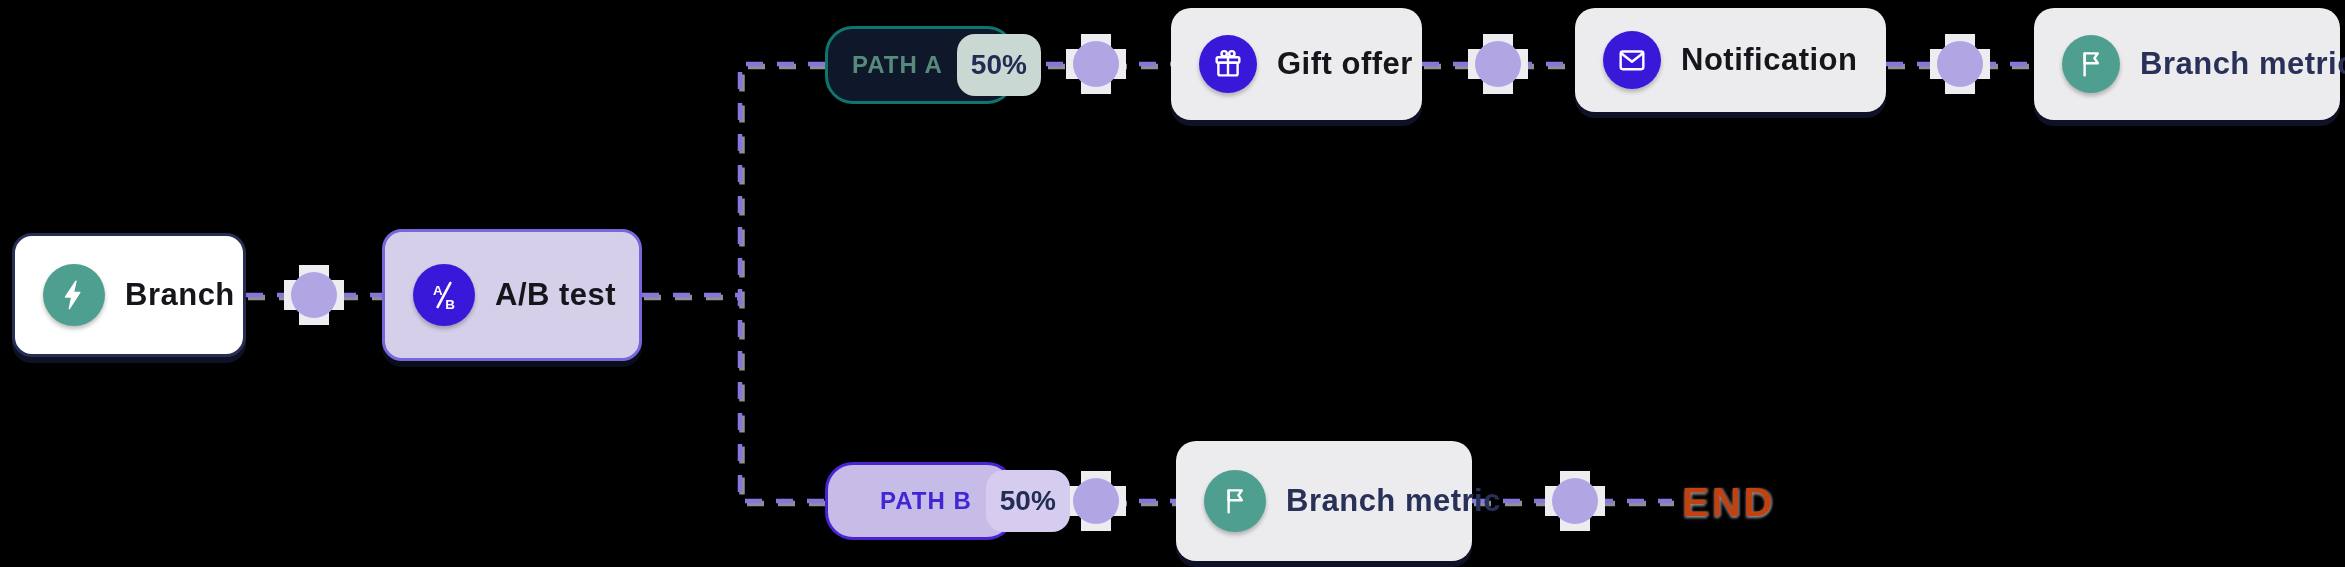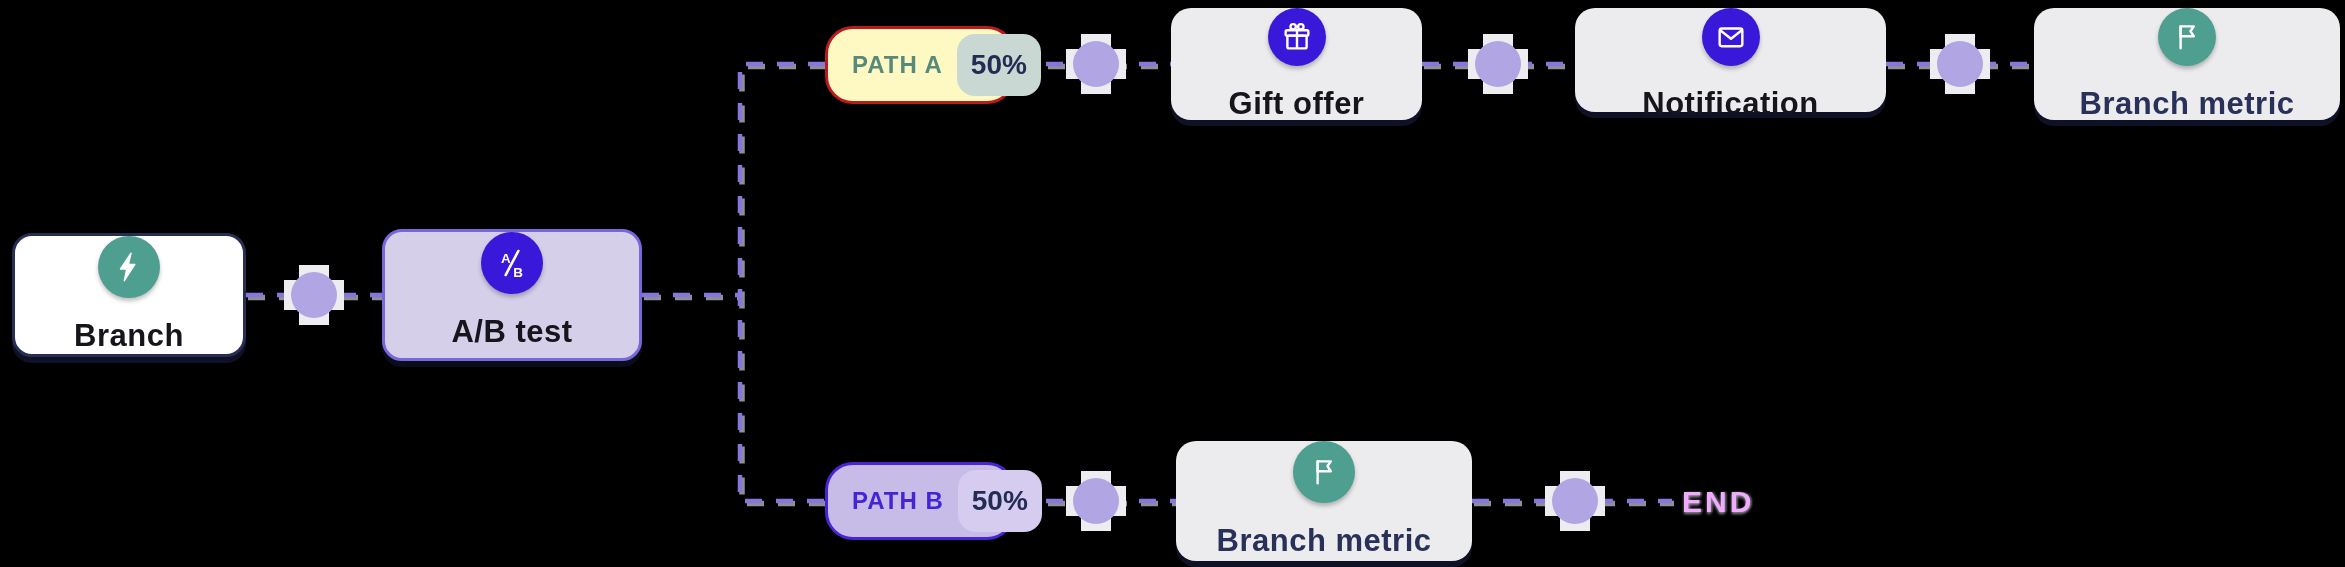--- a/index.html
+++ b/index.html
@@ -5,61 +5,61 @@
   html,body{margin:0;padding:0;background:#000;}
   .canvas{
     position:relative;width:2345px;height:567px;background:#000;overflow:hidden;
     font-family:"Liberation Sans", sans-serif;
   }
   svg.wires{position:absolute;left:0;top:0;z-index:1;}
   
   .card{
     position:absolute;z-index:3;display:flex;align-items:center;gap:20px;
     padding:0 28px;border-radius:20px;box-sizing:border-box;
-    background:#ECECEF;box-shadow:0 6px 0 rgba(23,28,58,.65);flex-direction:column;
+    background:#ECECEF;box-shadow:0 6px 0 rgba(23,28,58,.65);
   }
   .card .label{font-weight:bold;font-size:31px;color:#15151B;letter-spacing:.5px;white-space:nowrap;}
   .card.trigger{background:#FFFFFF;border:3px solid #272E52;}
   .card.ab{background:#D6CFEA;border:3px solid #7866DB;box-shadow:0 6px 0 rgba(23,28,58,.45);}
   .card .label.navy{color:#293158;}
   .icon-circle{
     flex:0 0 auto;width:62px;height:62px;border-radius:50%;
     display:flex;align-items:center;justify-content:center;
     box-shadow:0 3px 4px rgba(0,0,0,.25);
   }
   .icon-circle svg{width:34px;height:34px;display:block;}
   .teal-bg{background:#4E9F90;}
   .indigo-bg{background:#3A18DA;}
   
   .badge{
     position:absolute;z-index:3;display:flex;align-items:center;box-sizing:border-box;
     border-radius:28px;padding:0 7px 0 24px;justify-content:space-between;
   }
-  .badge.path-a{background:#fef9c3;border:3px solid #b91c1c;}
+  .badge.path-a{background:#0f172a;border:3px solid #0f766e;}
   .badge.path-b{background:#C7BCE8;border:3px solid #4A24D4;}
   .badge .badge-label{font-weight:bold;font-size:24px;letter-spacing:1px;white-space:nowrap;}
   .badge.path-a .badge-label{color:#578A7C;}
-  .badge.path-b .badge-label{color:#4226D6;}
+  .badge.path-b .badge-label{color:#4226D6;margin-left:28px;}
   .badge .pct{
     margin-left:14px;min-width:84px;height:62px;border-radius:18px;
     display:flex;align-items:center;justify-content:center;
     font-weight:bold;font-size:28px;color:#232C52;
   }
   .badge.path-a .pct{background:#C9D8D2;}
   .badge.path-b .pct{background:#D5CCF0;}
   
   .dot{position:absolute;z-index:2;width:60px;height:60px;transform:translate(-50%,-50%);}
   .dot .burst-v{position:absolute;left:15px;top:0;width:30px;height:60px;background:#EDEDF1;}
   .dot .burst-h{position:absolute;left:0;top:15px;width:60px;height:30px;background:#EDEDF1;}
   .dot .burst-d{position:absolute;left:10px;top:10px;width:40px;height:40px;background:#EDEDF1;transform:rotate(45deg);}
   .dot .core{position:absolute;left:7px;top:7px;width:46px;height:46px;border-radius:50%;background:#B2A5E4;}
   
   .end-label{
     position:absolute;z-index:3;transform:translateY(-50%);
-    font-weight:bold;font-size:30px;letter-spacing:3px;color:#f0abfc;
+    font-weight:bold;font-size:40px;letter-spacing:3px;color:#c2410c;
     text-shadow:0 2px 3px rgba(148,148,158,.95), 2px 0 2px rgba(148,148,158,.55);
   }
 </style>
 </head>
 <body>
 
 <div class="canvas">
 
   <svg class="wires" width="2345" height="567" viewBox="0 0 2345 567">
     <g fill="none" stroke="#8F8F96" stroke-width="5.5" stroke-dasharray="17 14" transform="translate(2,2.5)">

